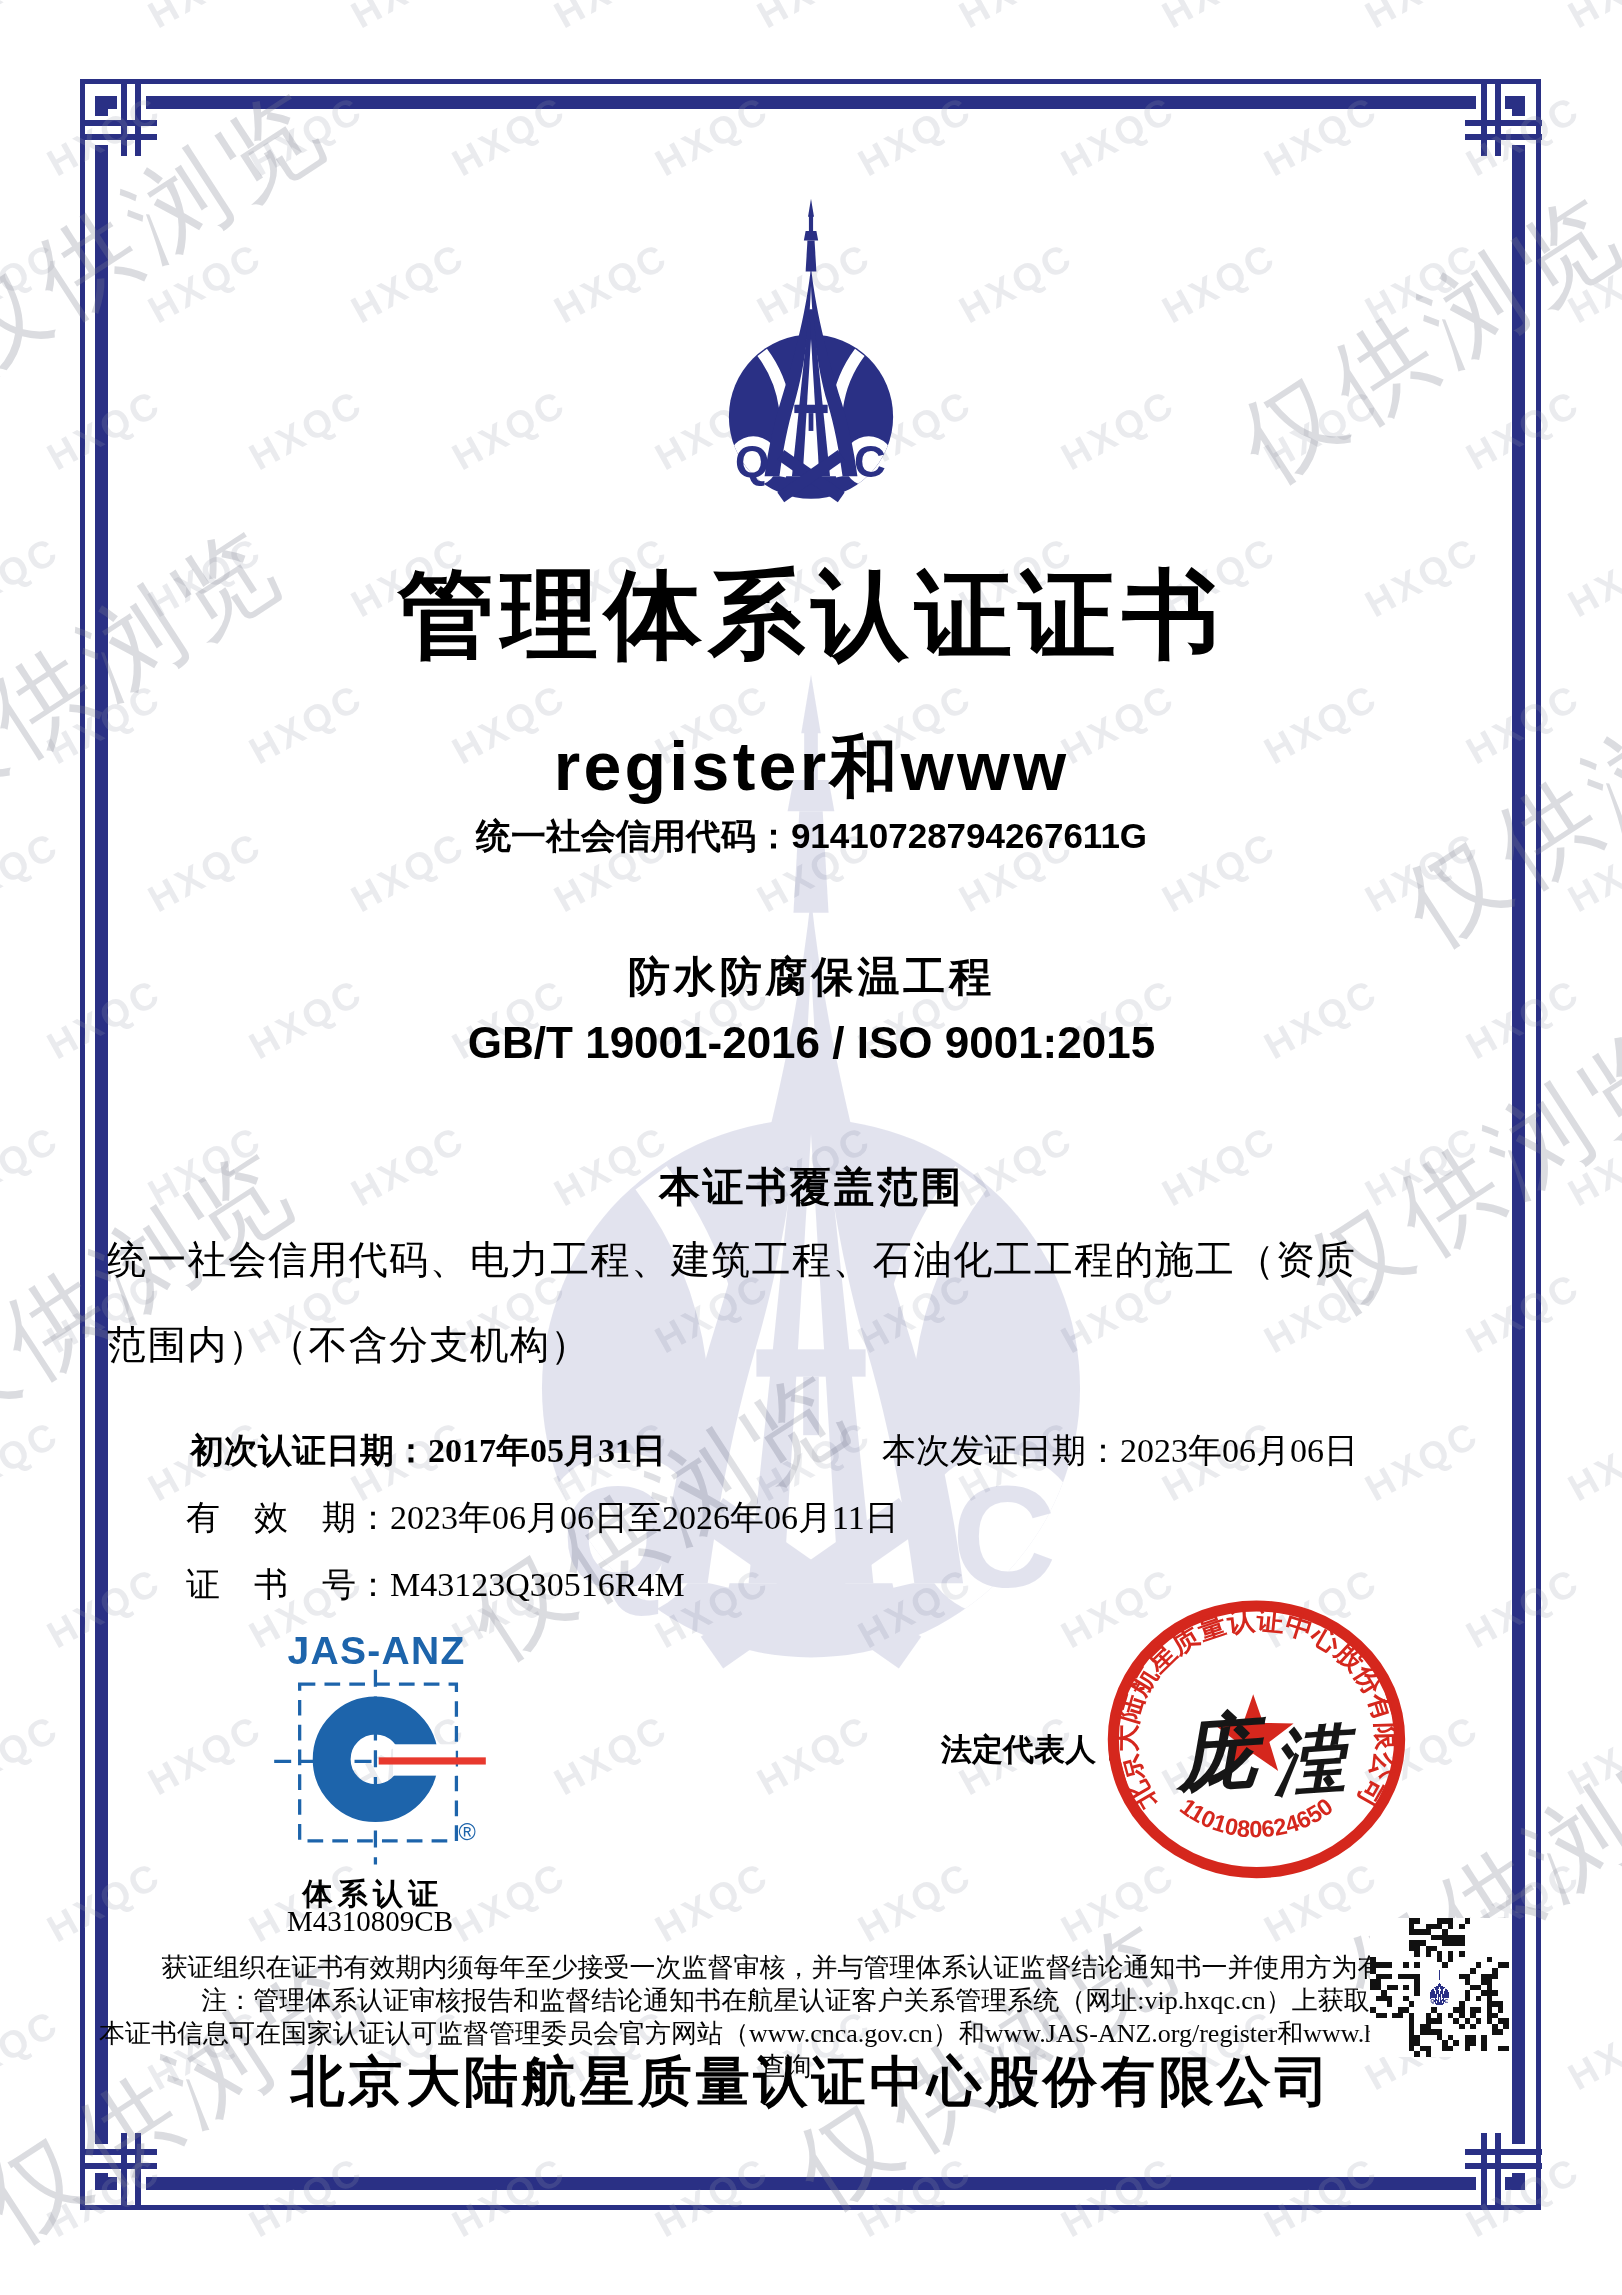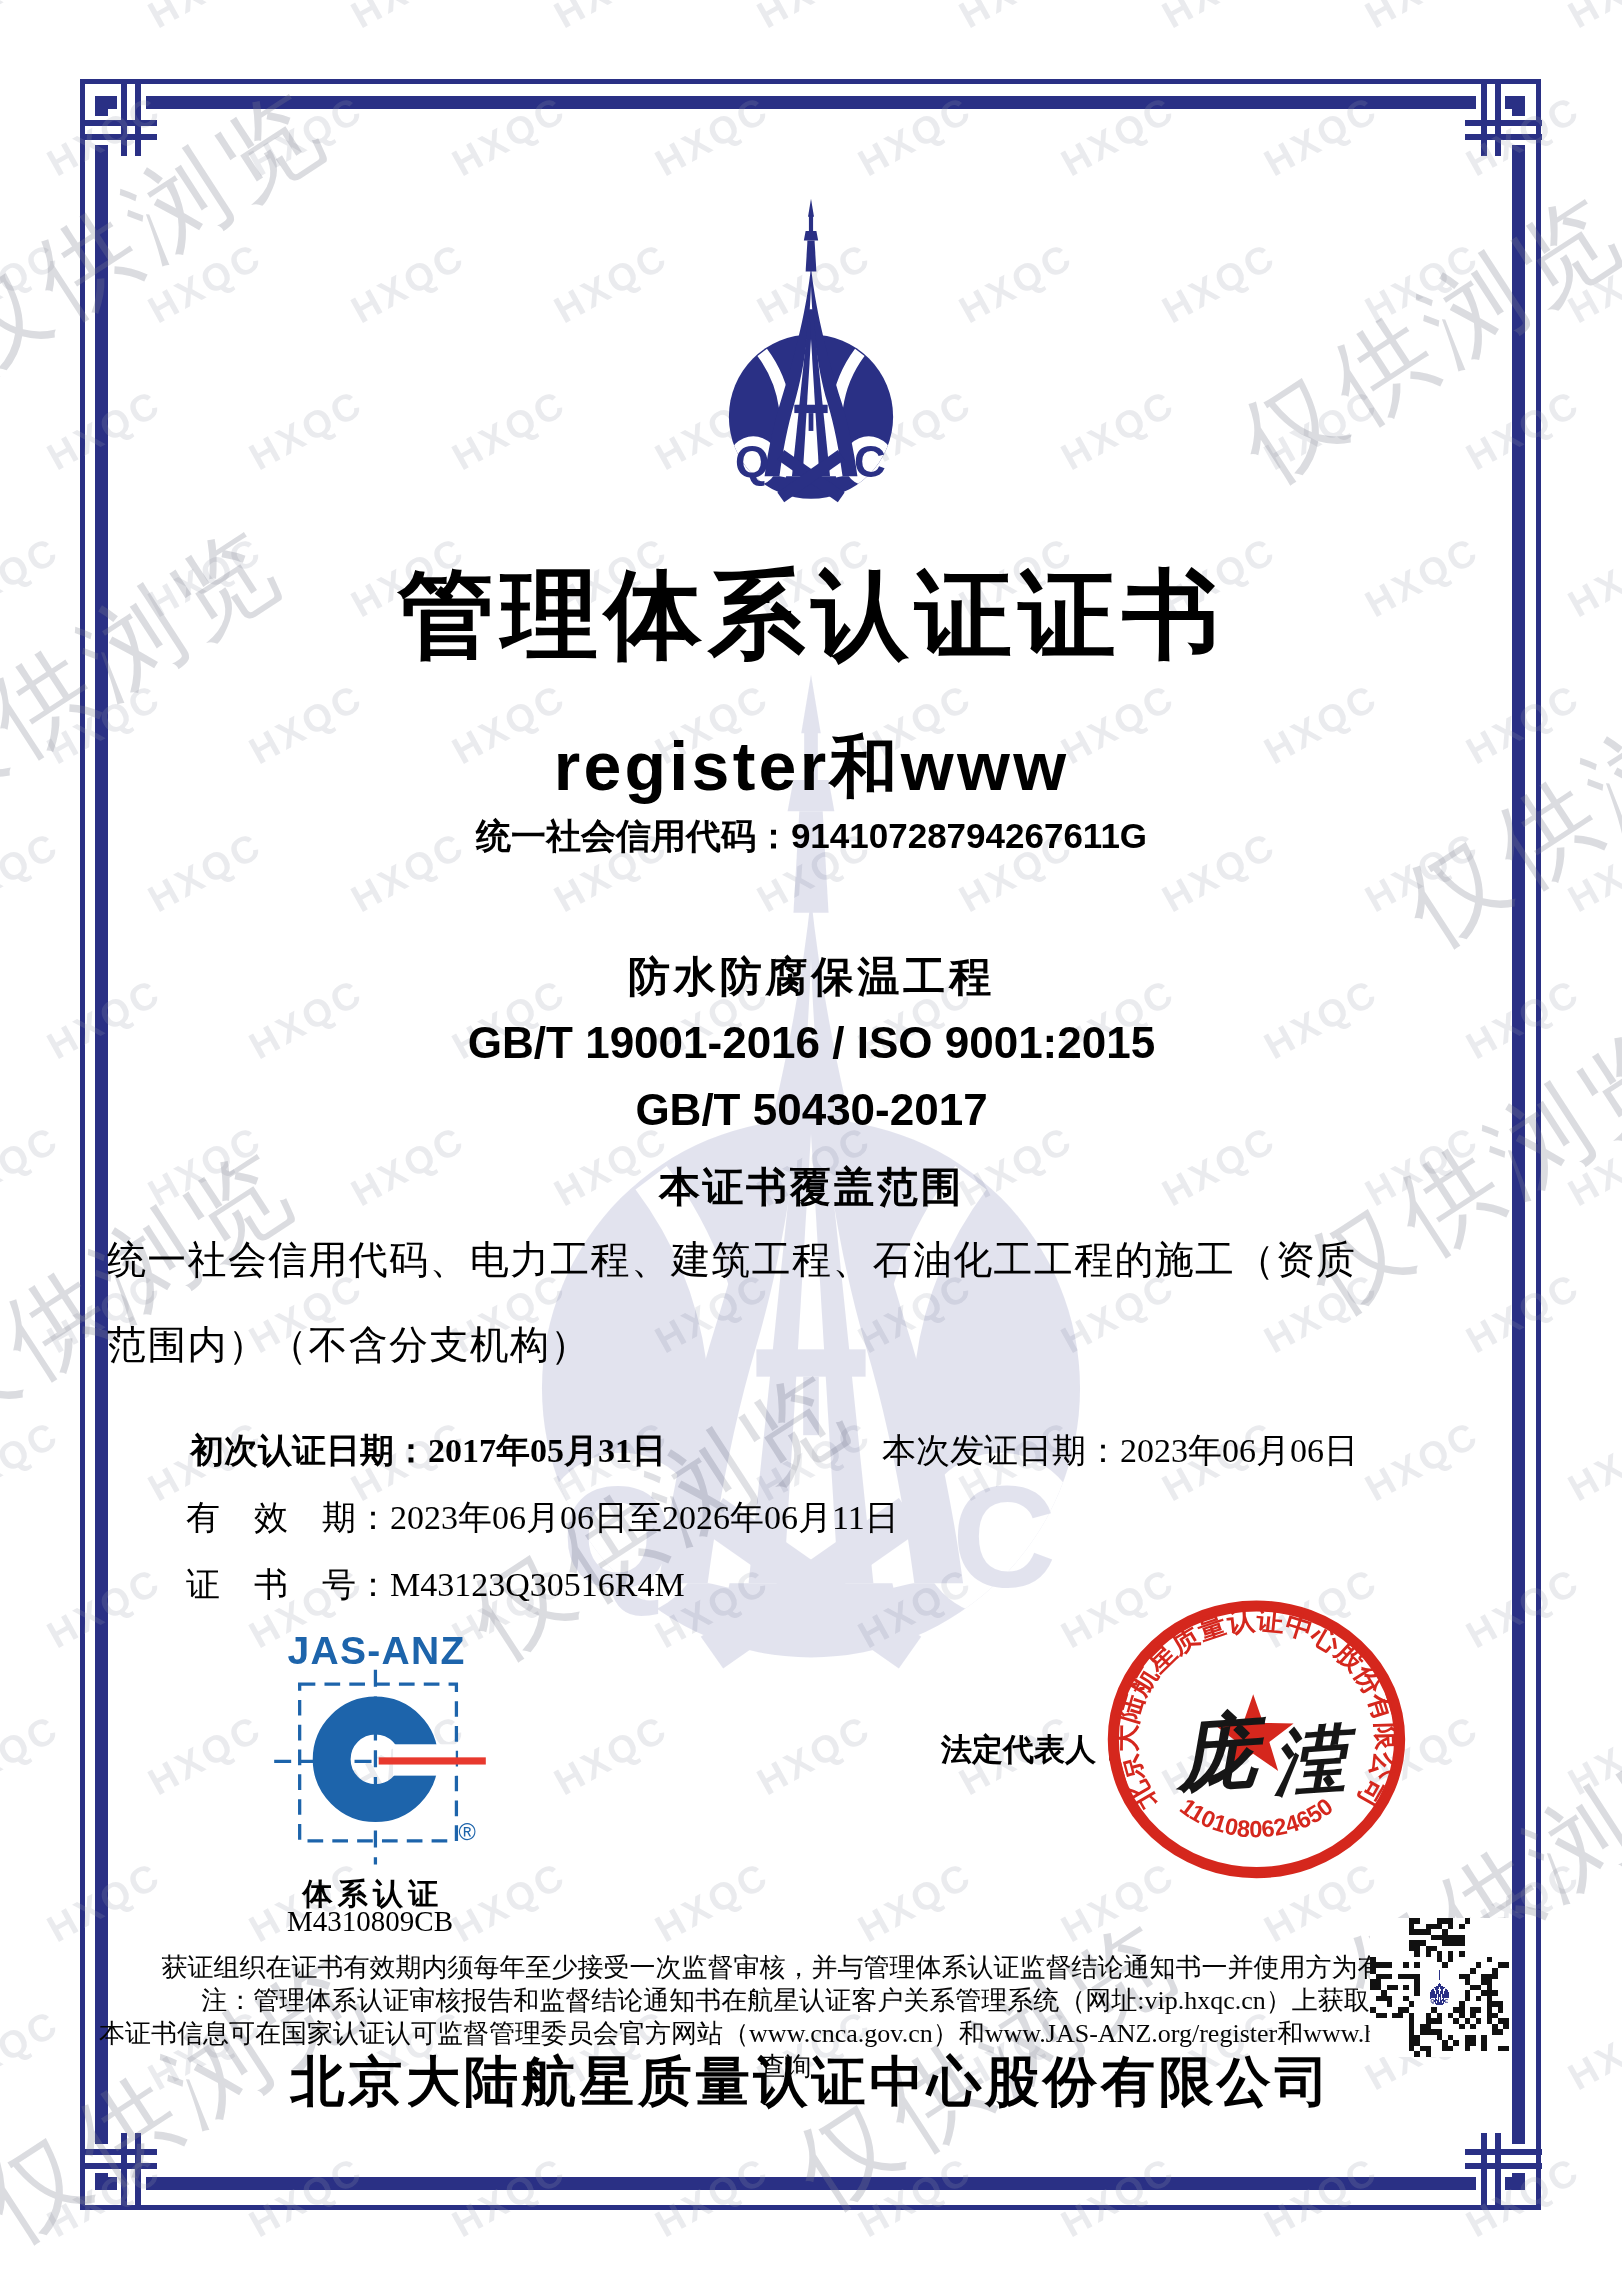--- a/index.html
+++ b/index.html
@@ -290,21 +290,20 @@
   <svg class="abs content" style="left:692px;top:196px;" width="238" height="308" viewBox="0 0 400 516">
     <use href="#hxlogo"></use>
   </svg>
 
   <div class="abs ctr content sans" id="cert-title">管理体系认证证书</div>
   <div class="abs ctr content sans" id="company-name">register和www</div>
   <div class="abs ctr content sans" id="credit-code">统一社会信用代码：91410728794267611G</div>
 
   <div class="abs ctr content serif" id="system-statement">防水防腐保温工程</div>
   <div class="abs ctr content sans" id="std1">GB/T 19001-2016 / ISO 9001:2015</div>
-  <div class="abs ctr content sans" id="std2">GB/T 50430-2017</div>
   <div class="abs ctr content serif" id="scope-title">本证书覆盖范围</div>
   <div class="abs content serif" id="scope">
     <div>统一社会信用代码、电力工程、建筑工程、石油化工工程的施工（资质</div>
     <div>范围内）（不含分支机构）</div>
   </div>
 
   <div class="abs content serif daterow" id="first-cert">初次认证日期：2017年05月31日</div>
   <div class="abs content serif daterow" id="issue-date">本次发证日期：2023年06月06日</div>
   <div class="abs content serif daterow" id="validity">有　效　期：2023年06月06日至2026年06月11日</div>
   <div class="abs content serif daterow" id="cert-no">证　书　号：M43123Q30516R4M</div>

